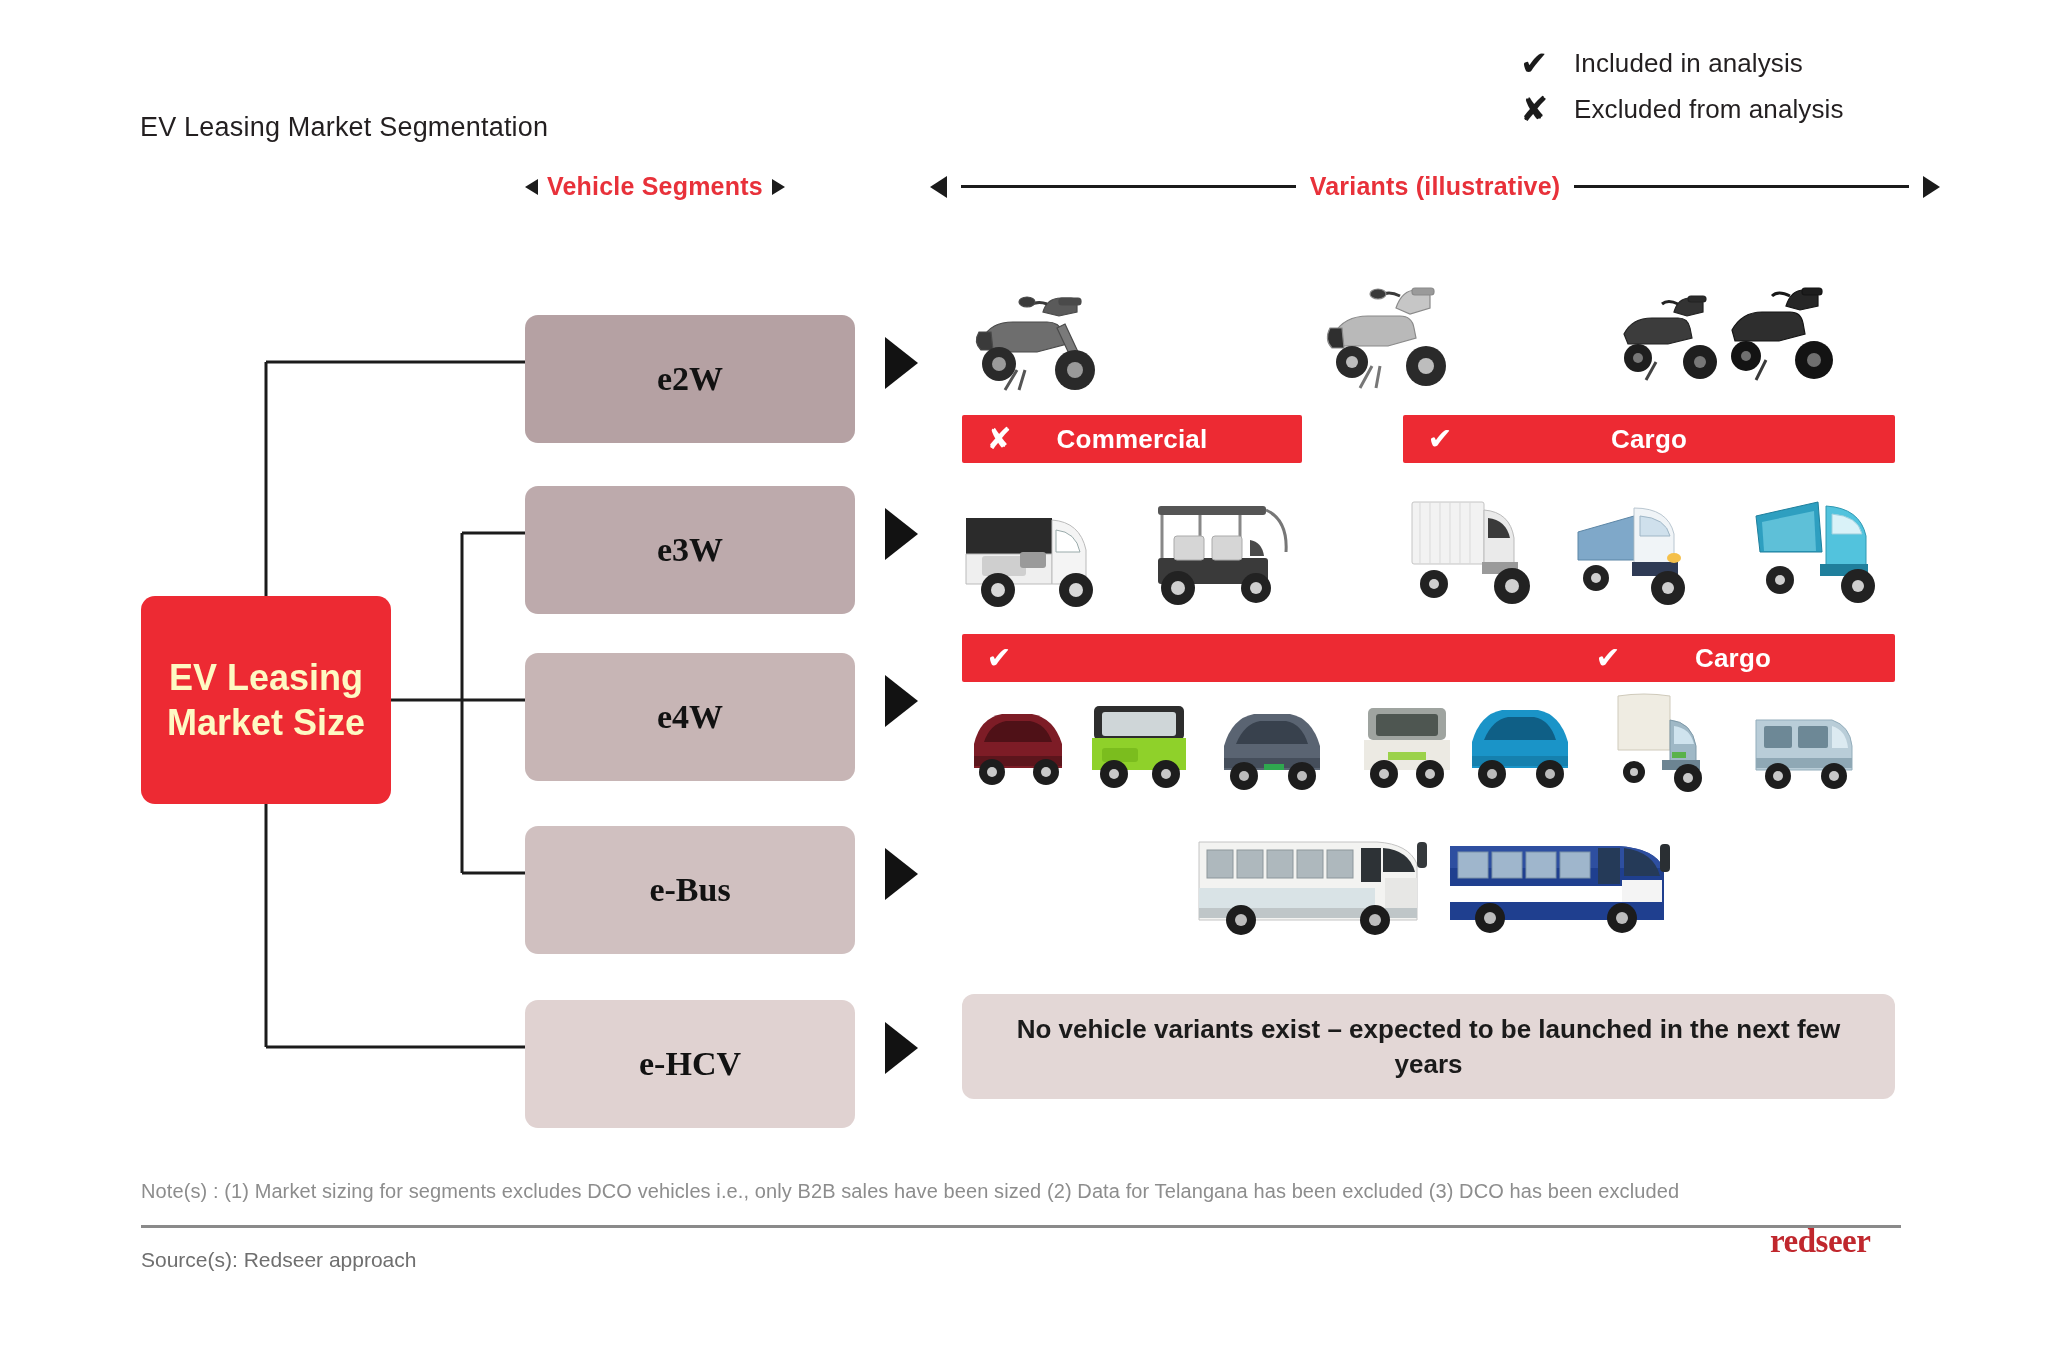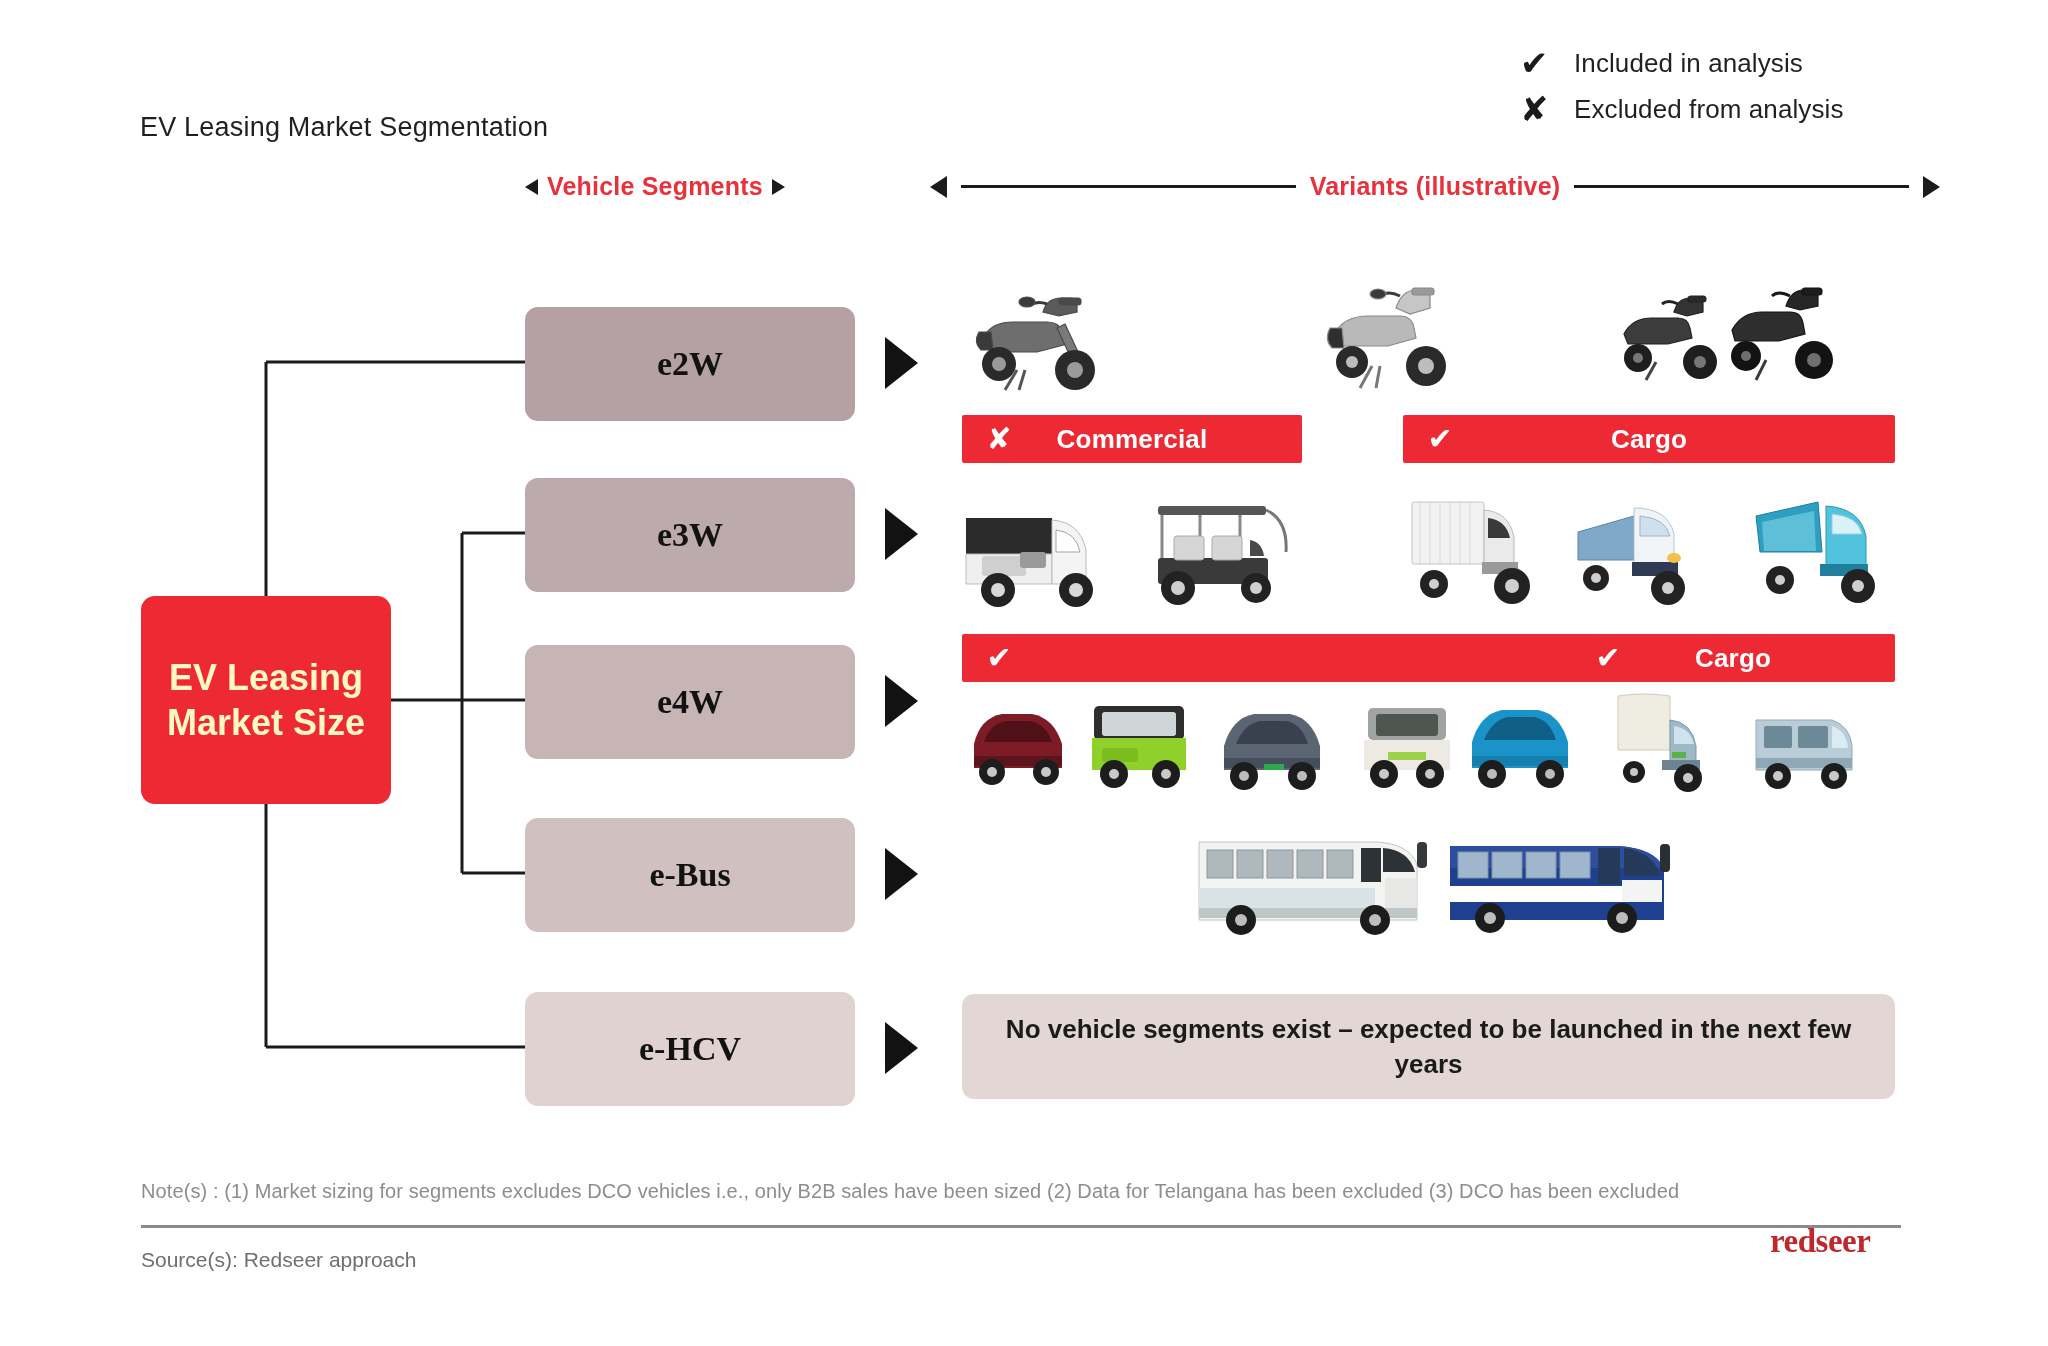--- a/index.html
+++ b/index.html
@@ -36,24 +36,24 @@
     display:flex;align-items:center;justify-content:center;text-align:center;
     color:#fef9c3;font-family:Liberation Sans, sans-serif;
     font-weight:700;font-size:36px;line-height:1.25;
   }
 
   
   #tree{left:0;top:0;width:2048px;height:1346px;}
 
   
   .seg-box{
-    left:525px;width:330px;height:114px;border-radius:13px;
+    left:525px;width:330px;height:128px;border-radius:13px;
     display:flex;align-items:center;justify-content:center;
     font-family:"Liberation Serif","DejaVu Serif",serif;
-    font-weight:700;font-size:34px;color:#121212;
+    font-weight:700;font-size:34px;color:#121212;margin-top:8px;
   }
   .seg-arrow{
     left:885px;width:0;height:0;
     border-top:26px solid transparent;border-bottom:26px solid transparent;
     border-left:33px solid #121212;
   }
 
   
   .var-bar{
     background:#ed2a33;height:48px;border-radius:2px;
@@ -450,19 +450,19 @@
   <rect x="10" y="80" width="172" height="16" fill="#ffffff"></rect>
   <rect x="10" y="96" width="214" height="14" fill="#1f3f8f"></rect>
   <circle cx="50" cy="112" r="15" fill="#1c1c1c"></circle>
       <circle cx="50" cy="112" r="6" fill="#bdbdbd"></circle>
   <circle cx="182" cy="112" r="15" fill="#1c1c1c"></circle>
       <circle cx="182" cy="112" r="6" fill="#bdbdbd"></circle>
 </svg>
 </div>
 
 <div class="abs" id="hcv-box">
-  <span>No vehicle segments exist – expected to be launched in the next few years</span>
+  <span>No vehicle variants exist – expected to be launched in the next few years</span>
 </div>
 
 <div class="abs" id="notes">Note(s) : (1) Market sizing for segments excludes DCO vehicles i.e., only B2B sales have been sized (2) Data for Telangana has been excluded (3) DCO has been excluded</div>
 <div class="abs" id="rule"></div>
 <div class="abs" id="source">Source(s): Redseer approach</div>
 <div class="abs" id="brand">redseer</div>
 
 </body></html>

